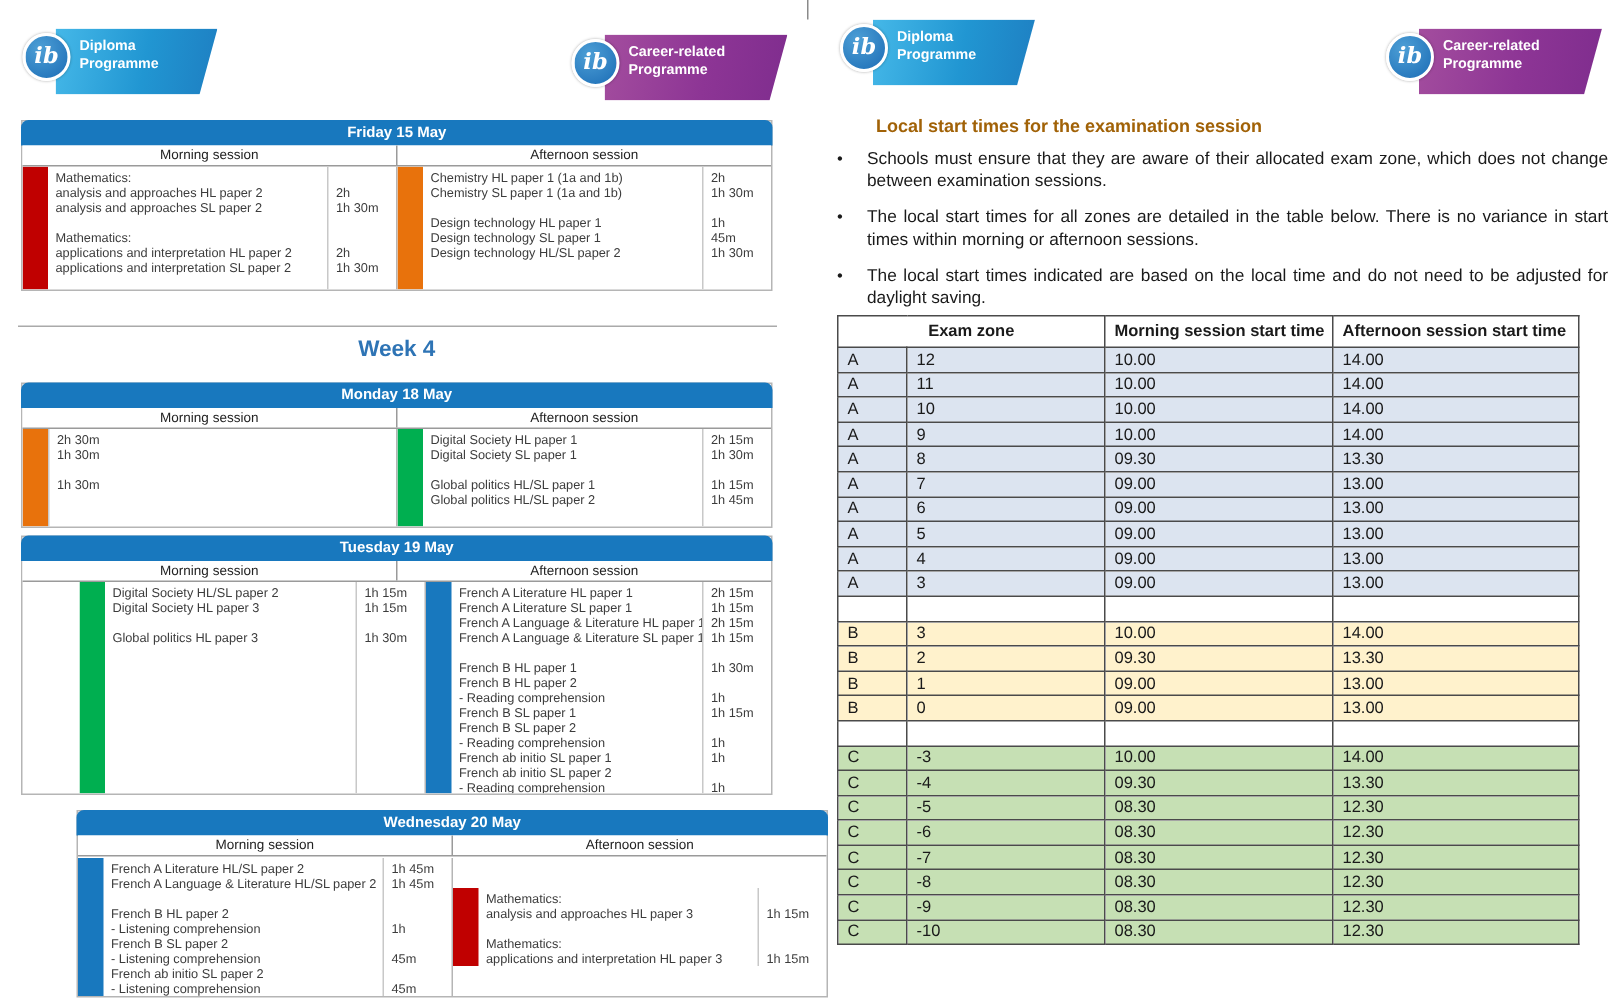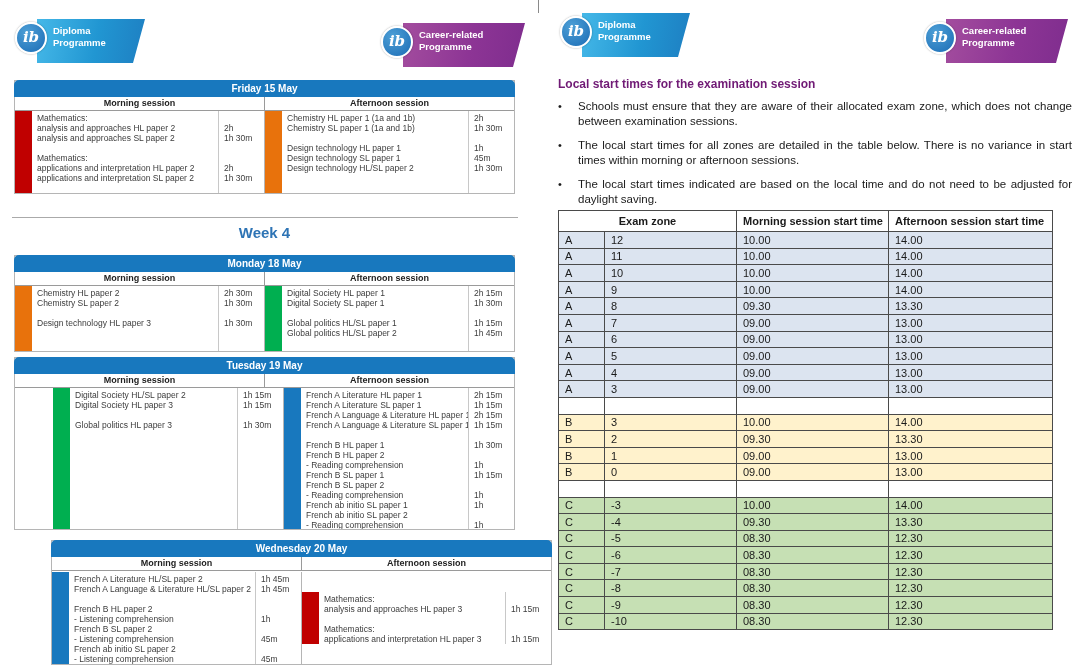--- a/index.html
+++ b/index.html
@@ -31,40 +31,40 @@
   .logo-dp-right{left:560px;top:12px;}
   .logo-cp-right{left:924px;top:18px;}
   .logo-cp-right .ribbon{width:88px;}
   .logo.dp .ribbon{width:74px;}
 
   
   .sched{position:absolute;left:14px;width:501px;background:#fff;border:1px solid #b5b5b5;box-sizing:border-box;}
   .sched .day{height:17px;line-height:17px;background:#1878BE;border-radius:5px 5px 0 0;
     color:#fff;font-weight:bold;font-size:10px;text-align:center;margin:-1px -1px 0 -1px;}
   .sessions{display:flex;border-bottom:1px solid #9a9a9a;background:#fff;}
-  .sessions .sh{flex:1;text-align:center;font-weight:bold;font-size:9px;line-height:13px;color:#222;}
+  .sessions .sh{flex:1;text-align:center;font-weight:normal;font-size:9px;line-height:13px;color:#222;}
   .sessions .sh:first-child{border-right:1px solid #9a9a9a;}
   .tbody{display:flex;overflow:hidden;}
   .half{flex:1;display:flex;overflow:hidden;}
   .half.morning{border-right:1px solid #b5b5b5;}
   .bar{width:17px;flex:0 0 17px;}
   .names{flex:1;padding:2px 2px 0 5px;overflow:hidden;}
   .durs{flex:0 0 40px;border-left:1px solid #c8c8c8;padding:2px 0 0 5px;overflow:hidden;}
   .ln{font-size:8.5px;line-height:10px;color:#3c3c3c;white-space:nowrap;}
   .pos-t0{top:80px;}  .pos-t0 .tbody{height:82px;}
   .pos-t1{top:255px;} .pos-t1 .tbody{height:65px;}
   .pos-t2{top:357px;} .pos-t2 .tbody{height:141px;padding-left:38px;}
   .pos-t3{top:540px;margin-left:37px;} .pos-t3 .tbody{height:93px;align-items:center;}
 
   .week-divider{position:absolute;left:12px;top:217px;width:506px;height:1px;background:#aaaaaa;}
   .week-heading{position:absolute;left:14px;top:224px;width:501px;text-align:center;
     font-size:15px;font-weight:bold;color:#2E74B5;}
 
   
-  .rp-heading{position:absolute;left:558px;top:77px;font-size:12px;font-weight:bold;color:#701a75;}
+  .rp-heading{position:absolute;left:584px;top:77px;font-size:12px;font-weight:bold;color:#a16207;}
   .bullets{position:absolute;left:558px;top:99px;width:514px;}
   .bullet{display:flex;margin-bottom:9px;}
   .bullet .dot{flex:0 0 20px;font-size:11px;line-height:15px;}
   .bullet .btxt{flex:1;font-size:11.5px;line-height:15px;text-align:justify;color:#1a1a1a;}
 
   .zones-wrap{position:absolute;left:558px;top:210px;}
   #zones{border-collapse:collapse;width:494px;font-size:11px;table-layout:fixed;}
   #zones th,#zones td{border:1px solid #4a4a4a;padding:0 6px;overflow:hidden;white-space:nowrap;}
   #zones th{height:20px;font-size:11px;font-weight:bold;text-align:left;background:#fff;}
   #zones th.hz{text-align:center;}
@@ -145,26 +145,20 @@
 
 <div class="sched pos-t1">
   <div class="day">Monday 18 May</div>
   <div class="sessions">
     <div class="sh">Morning session</div>
     <div class="sh">Afternoon session</div>
   </div>
   <div class="tbody">
     <div class="half morning">
       <div class="bar" style="background: rgb(232, 114, 12);"></div>
-      <div class="names">
-          <div class="ln">Chemistry HL paper 2</div>
-          <div class="ln">Chemistry SL paper 2</div>
-          <div class="ln">&nbsp;</div>
-          <div class="ln">Design technology HL paper 3</div>
-        </div>
       <div class="durs">
           <div class="ln">2h 30m</div>
           <div class="ln">1h 30m</div>
           <div class="ln">&nbsp;</div>
           <div class="ln">1h 30m</div>
         </div>
     </div>
     <div class="half afternoon">
       <div class="bar" style="background: rgb(0, 175, 80);"></div>
       <div class="names">

